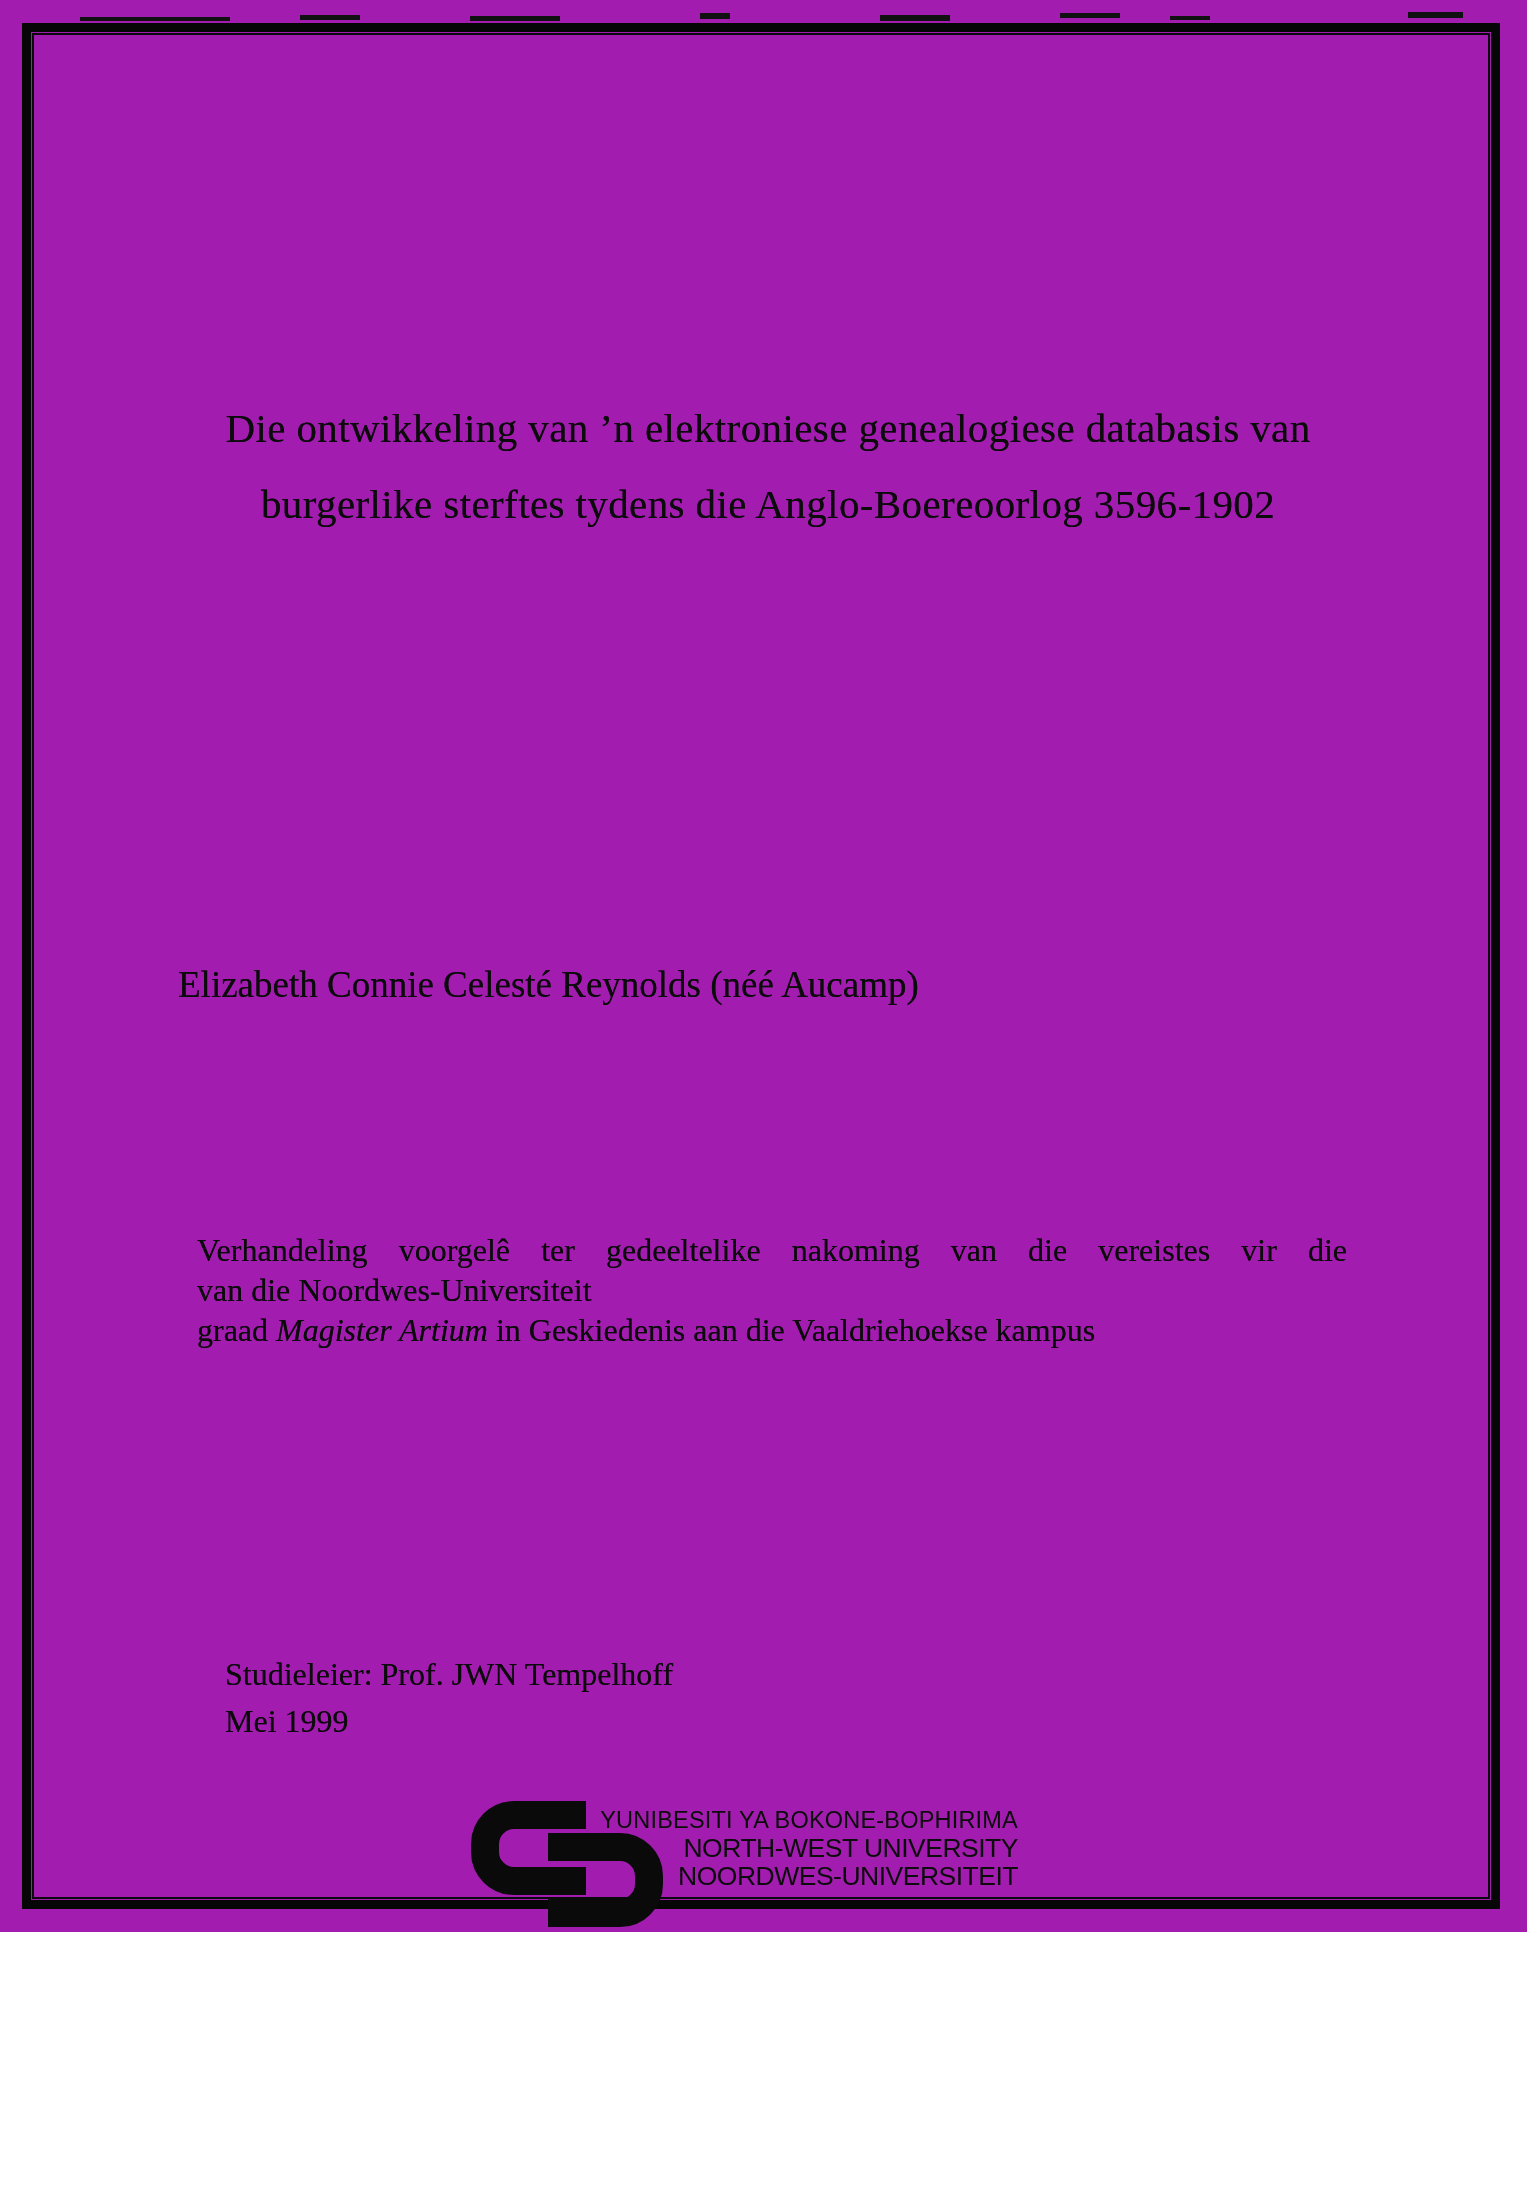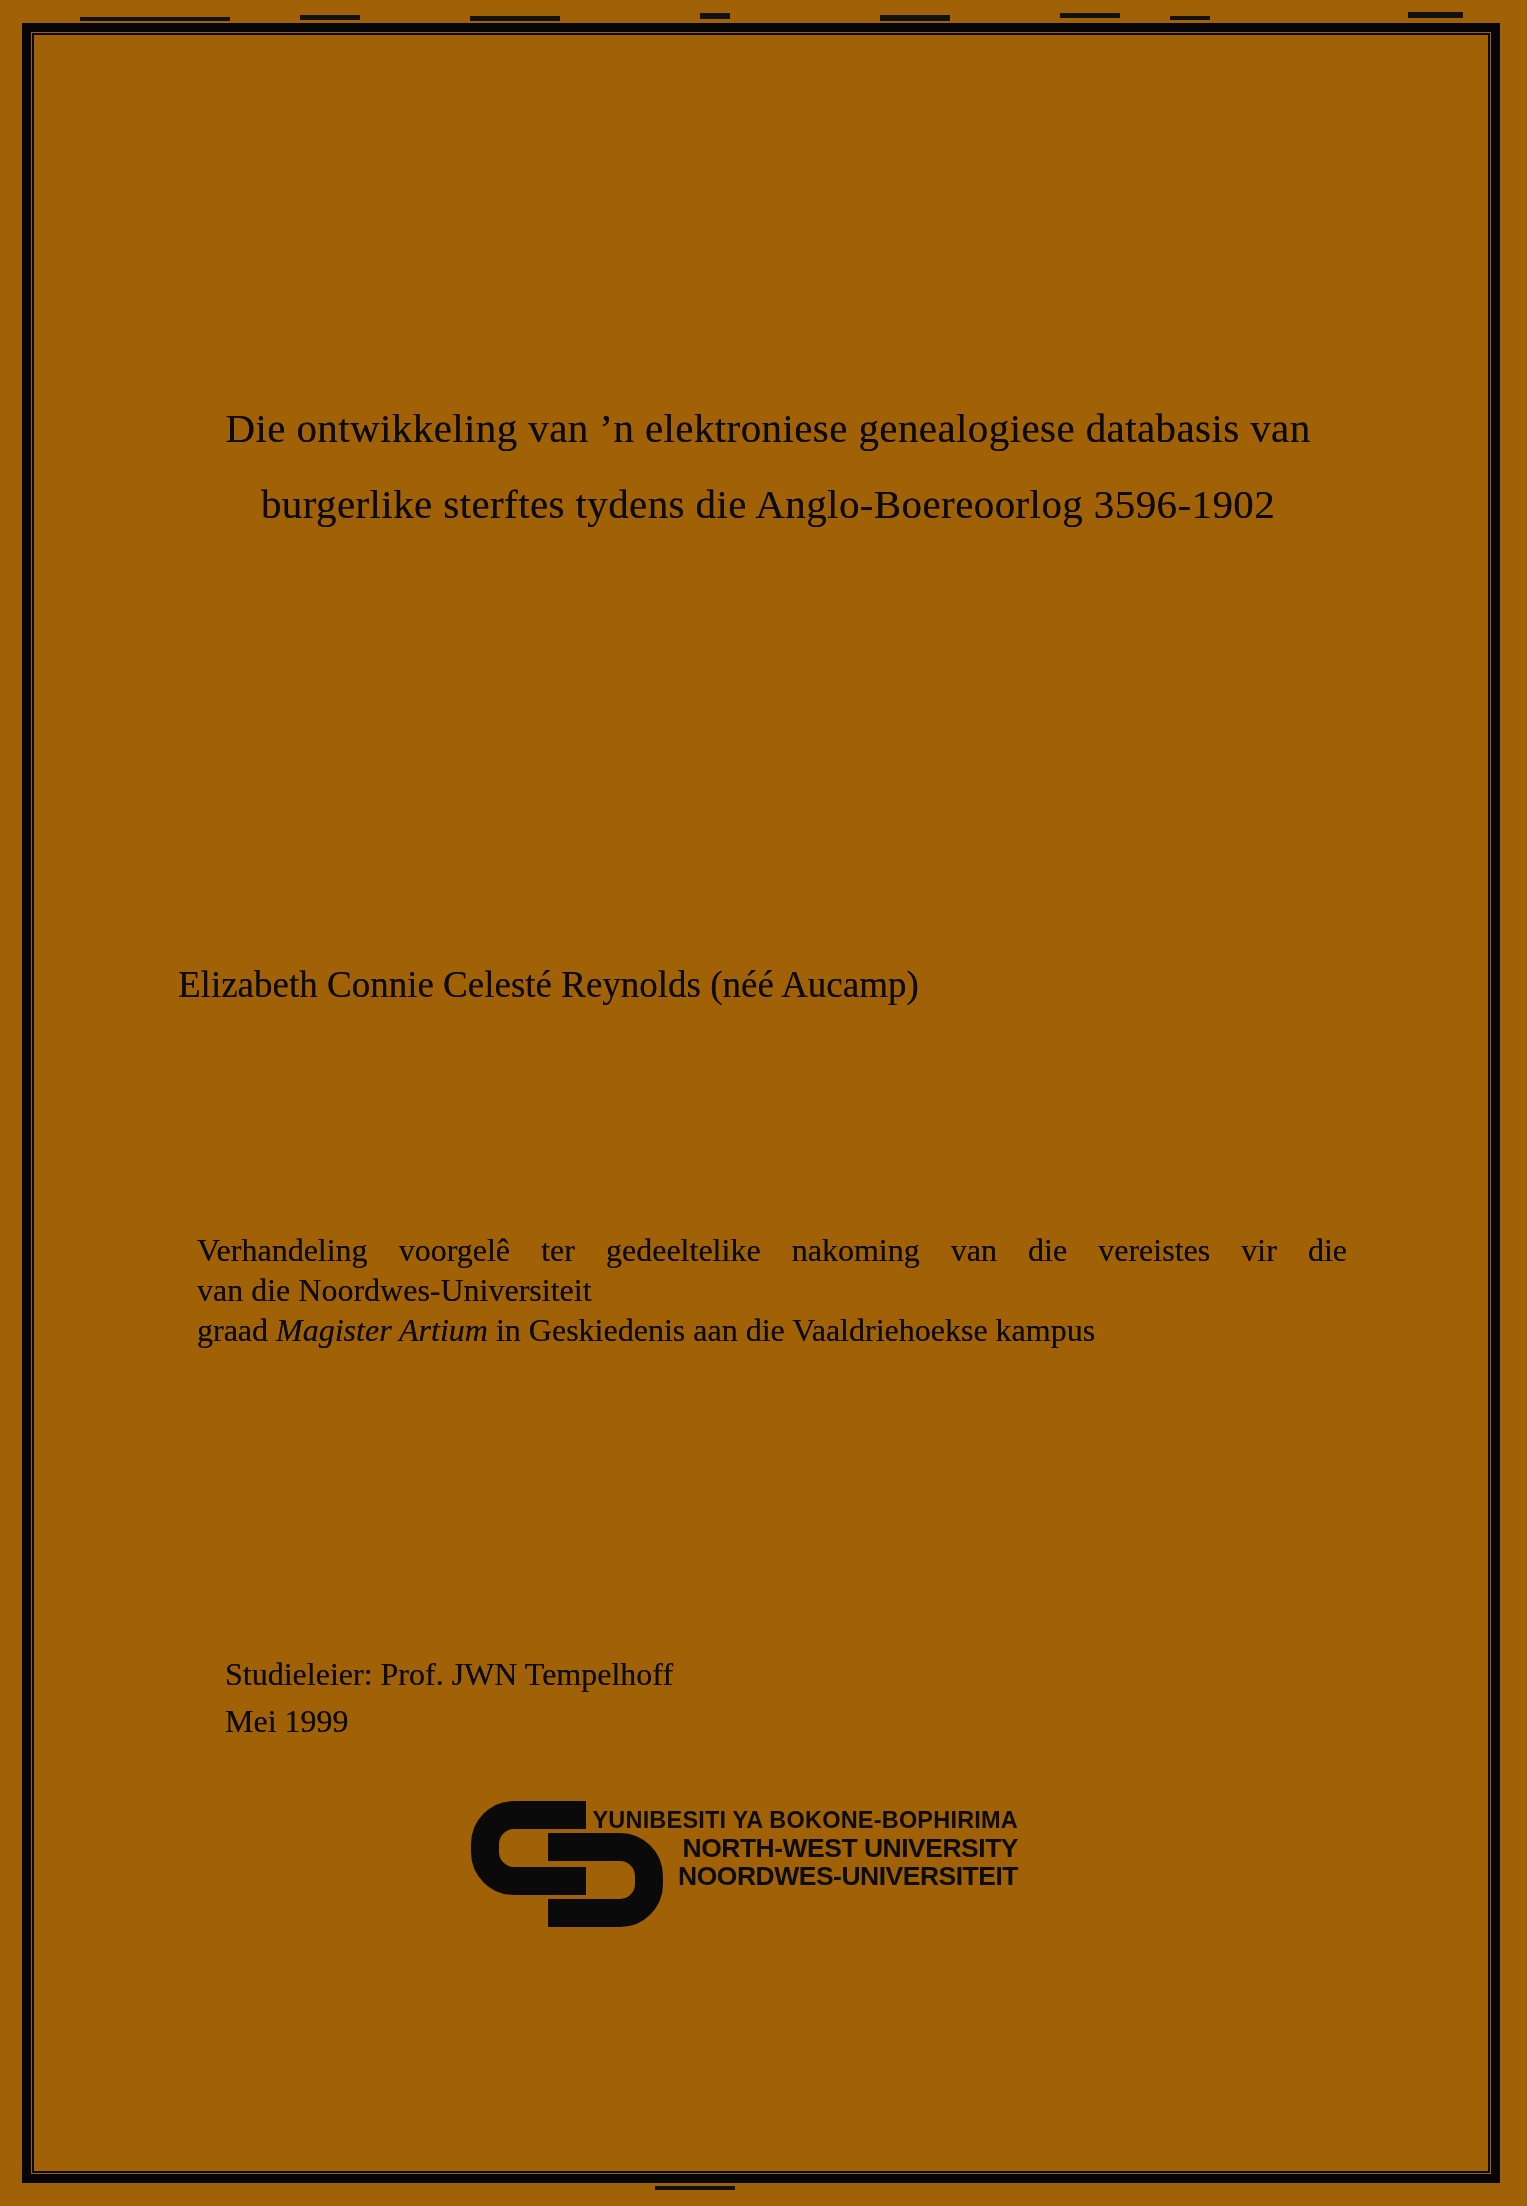--- a/index.html
+++ b/index.html
@@ -1,20 +1,20 @@
 <!DOCTYPE html>
 <html><head>
 <meta charset="utf-8">
 <style>
   html, body { margin: 0; padding: 0; background: #ffffff; }
   .page {
     position: relative;
     width: 1527px;
-    height: 2206px;
-    background: #a16207;
+    height: 1932px;
+    background: #a21caf;
     overflow: hidden;
     font-family: "Liberation Serif", "DejaVu Serif", serif;
     color: #0b0b0b;
   }
 
   
   .frame {
     position: absolute;
     top: 23px; left: 22px; right: 27px; bottom: 23px;
     border: 9px solid #060606;
@@ -75,21 +75,21 @@
   .logo-mark {
     position: absolute;
     left: 468px; top: 1799px;
     width: 198px; height: 130px;
   }
   .logo-text {
     position: absolute;
     left: 588px; top: 1806px; width: 430px;
     text-align: right;
     font-family: "Liberation Sans", "DejaVu Sans", sans-serif;
-    font-weight: bold;
+    font-weight: normal;
     color: #0c0c0c;
   }
   .logo-line-1 { font-size: 23.5px; line-height: 29px; letter-spacing: 0.2px; }
   .logo-line-2, .logo-line-3 { font-size: 26.5px; line-height: 27.5px; letter-spacing: -0.5px; }
 </style>
 </head>
 <body>
 
 <div class="page">
 

